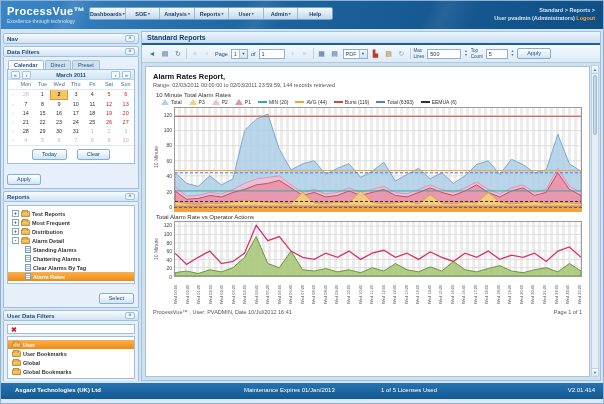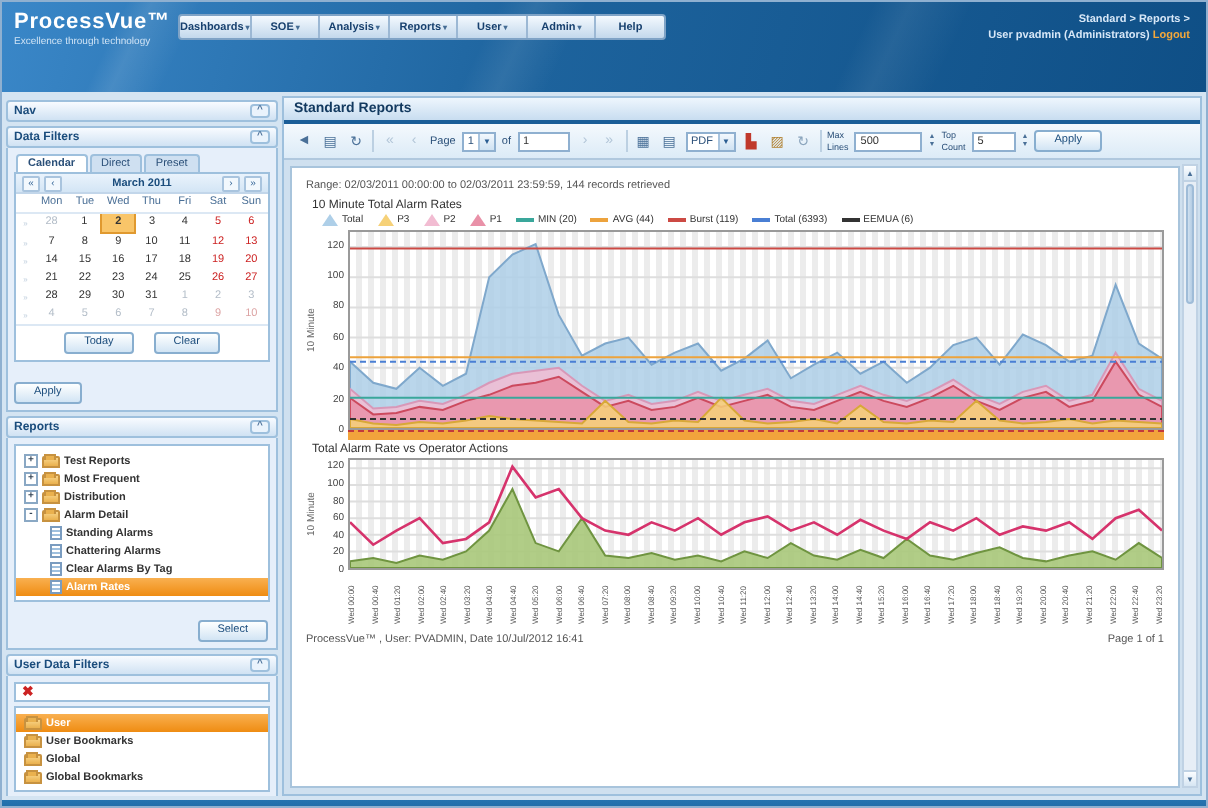--- a/index.html
+++ b/index.html
@@ -1,21 +1,21 @@
 <!DOCTYPE html>
 <html><head>
 <meta charset="utf-8">
 <style>
   * { margin:0; padding:0; box-sizing:border-box; }
   html,body { background:#b9cfe4; }
   .app { width:604px; height:404px; font-family:"Liberation Sans",sans-serif; background:#d4e4f2;
          position:relative; overflow:hidden; border:1px solid #8fb0d0; }
 
   
-  .banner { height:45px; background:linear-gradient(105deg,#3a87c8 0%,#1d639d 45%,#0f4f86 100%); position:relative; }
+  .banner { height:28px; background:linear-gradient(105deg,#3a87c8 0%,#1d639d 45%,#0f4f86 100%); position:relative; }
   .banner::before { content:""; position:absolute; inset:0;
      background:linear-gradient(115deg,transparent 10%,rgba(255,255,255,.10) 12%,transparent 16%,transparent 40%,rgba(255,255,255,.08) 43%,transparent 47%,transparent 70%,rgba(255,255,255,.07) 73%,transparent 78%); }
   .logo { position:absolute; left:6px; top:4px; color:#fff; z-index:2; }
   .logo-title { font-size:11px; font-weight:bold; letter-spacing:.4px; }
   .logo-tag { font-size:5px; color:#cfe3f5; margin-top:1px; }
   .menu-wrap { position:absolute; left:88px; top:6px; width:244px; height:13px; z-index:2;
      background:linear-gradient(#f4f9fe,#c3d8ec); border:1px solid #7fa3c6; border-radius:2px; display:flex; }
   .menu-item { flex:1; display:flex; align-items:center; justify-content:center; gap:1px;
      font-size:5.5px; font-weight:bold; color:#17406e; border-right:1px solid #9cb8d4; cursor:default; white-space:nowrap; }
   .menu-item:last-child { border-right:none; }
@@ -418,20 +418,21 @@
 Count</span>
         <input class="tb-input" style="width: 22px;" value="5">
         <span class="spin">
             <span>▲</span>
             <span>▼</span>
           </span>
         <span class="btn">Apply</span>
       </div>
 
       <div class="report-wrap">
+        <div class="r-title">Alarm Rates Report,</div>
         <div class="r-range">Range: 02/03/2011 00:00:00 to 02/03/2011 23:59:59, 144 records retrieved</div>
 
         <div class="c-title">10 Minute Total Alarm Rates</div>
         <div class="legend">
             <span class="lg-item">
               <span class="sw-area" style="border-bottom-color: rgb(174, 207, 232);"></span>
               <span>Total</span>
             </span>
             <span class="lg-item">
               <span class="sw-area" style="border-bottom-color: rgb(246, 209, 120);"></span>

